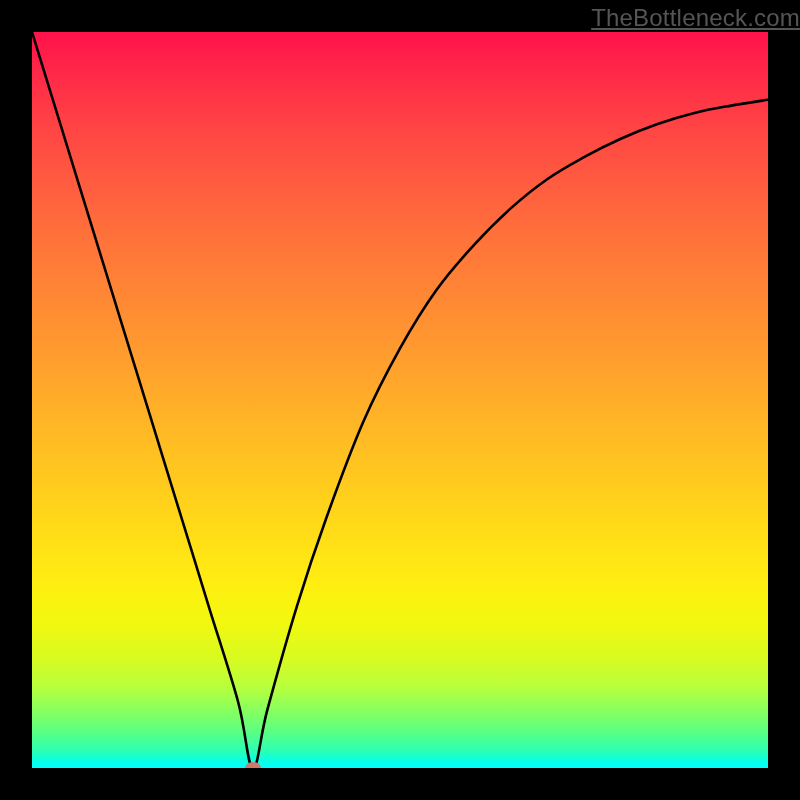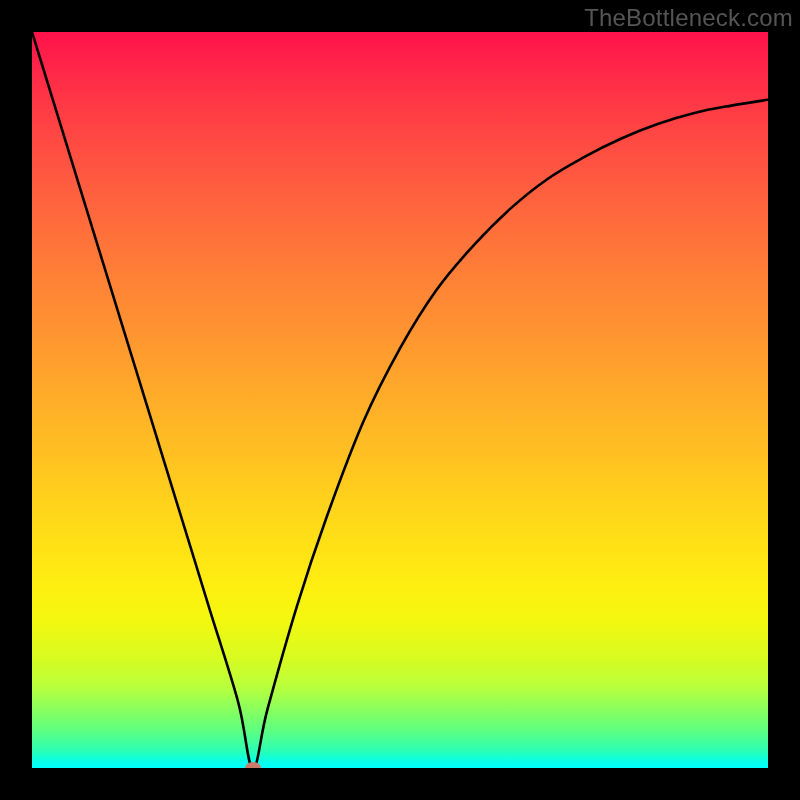--- a/index.html
+++ b/index.html
@@ -13,26 +13,27 @@
   }
   .outer {
     position: relative;
     width: 800px;
     height: 800px;
     background: #000;
   }
   .watermark {
     position: absolute;
     top: 4px;
-    right: 7px;
+    right: 0;
     color: #555;
     font-size: 24px;
     font-weight: 400;
     letter-spacing: 0.2px;
     z-index: 3;
+    text-decoration: underline;
   }
   .plot {
     position: absolute;
     left: 32px;
     top: 32px;
     width: 736px;
     height: 736px;
     overflow: hidden;
   }
   .gradient {

